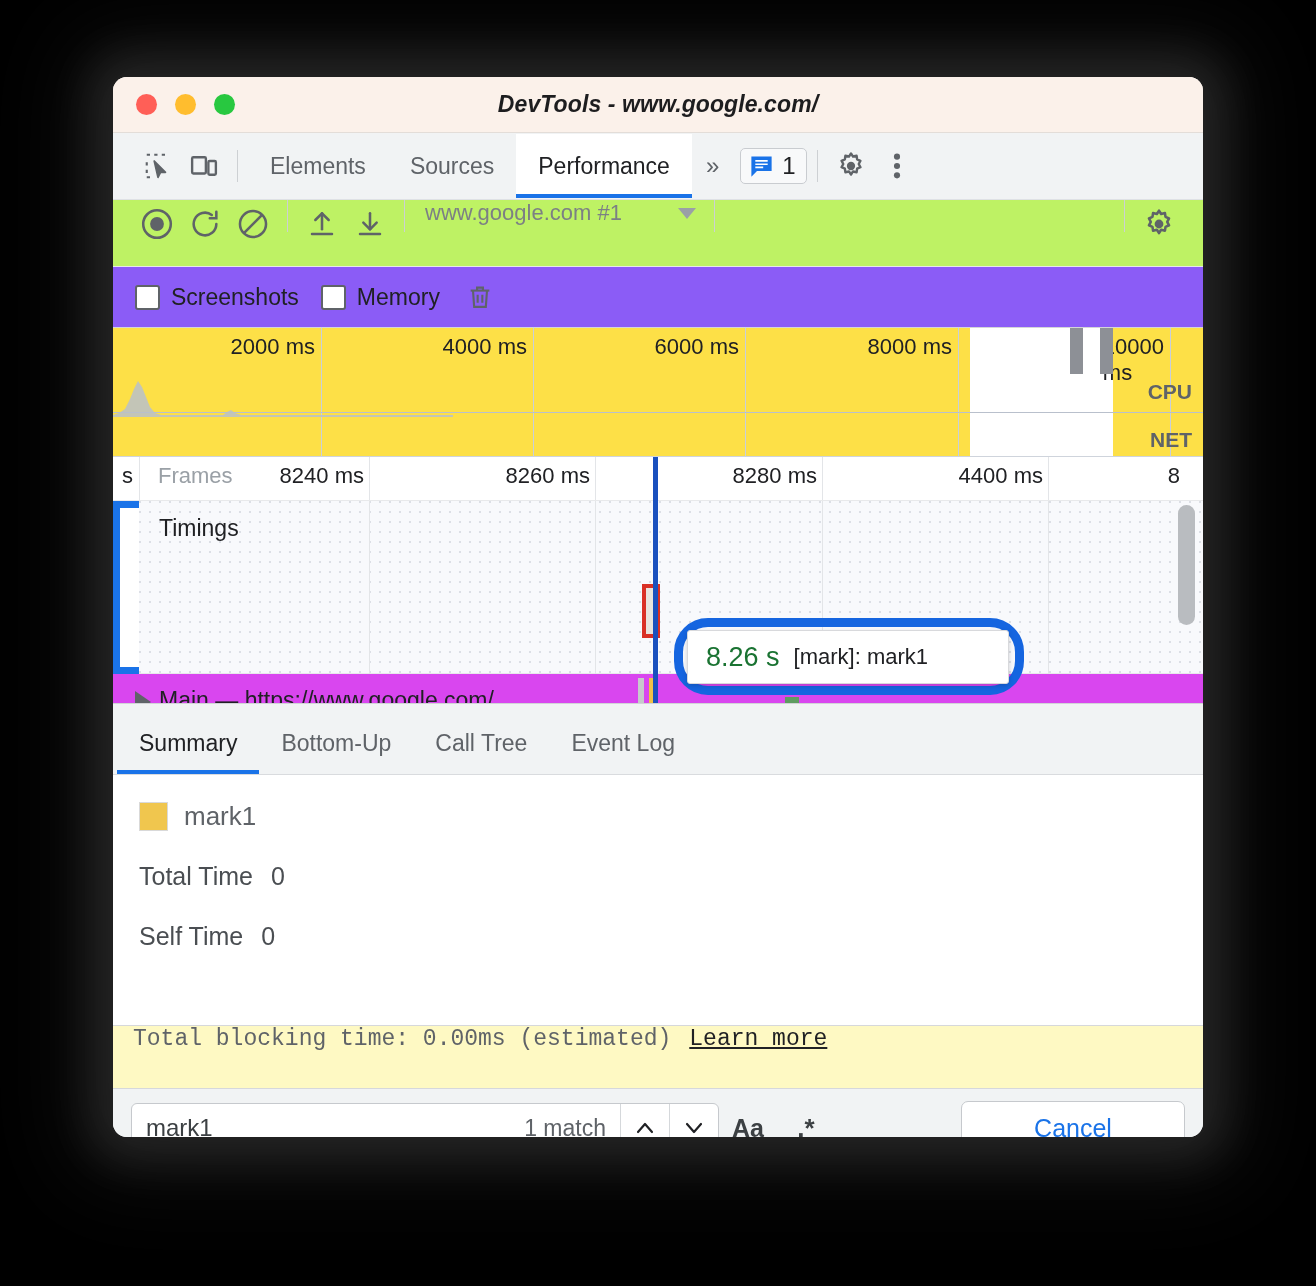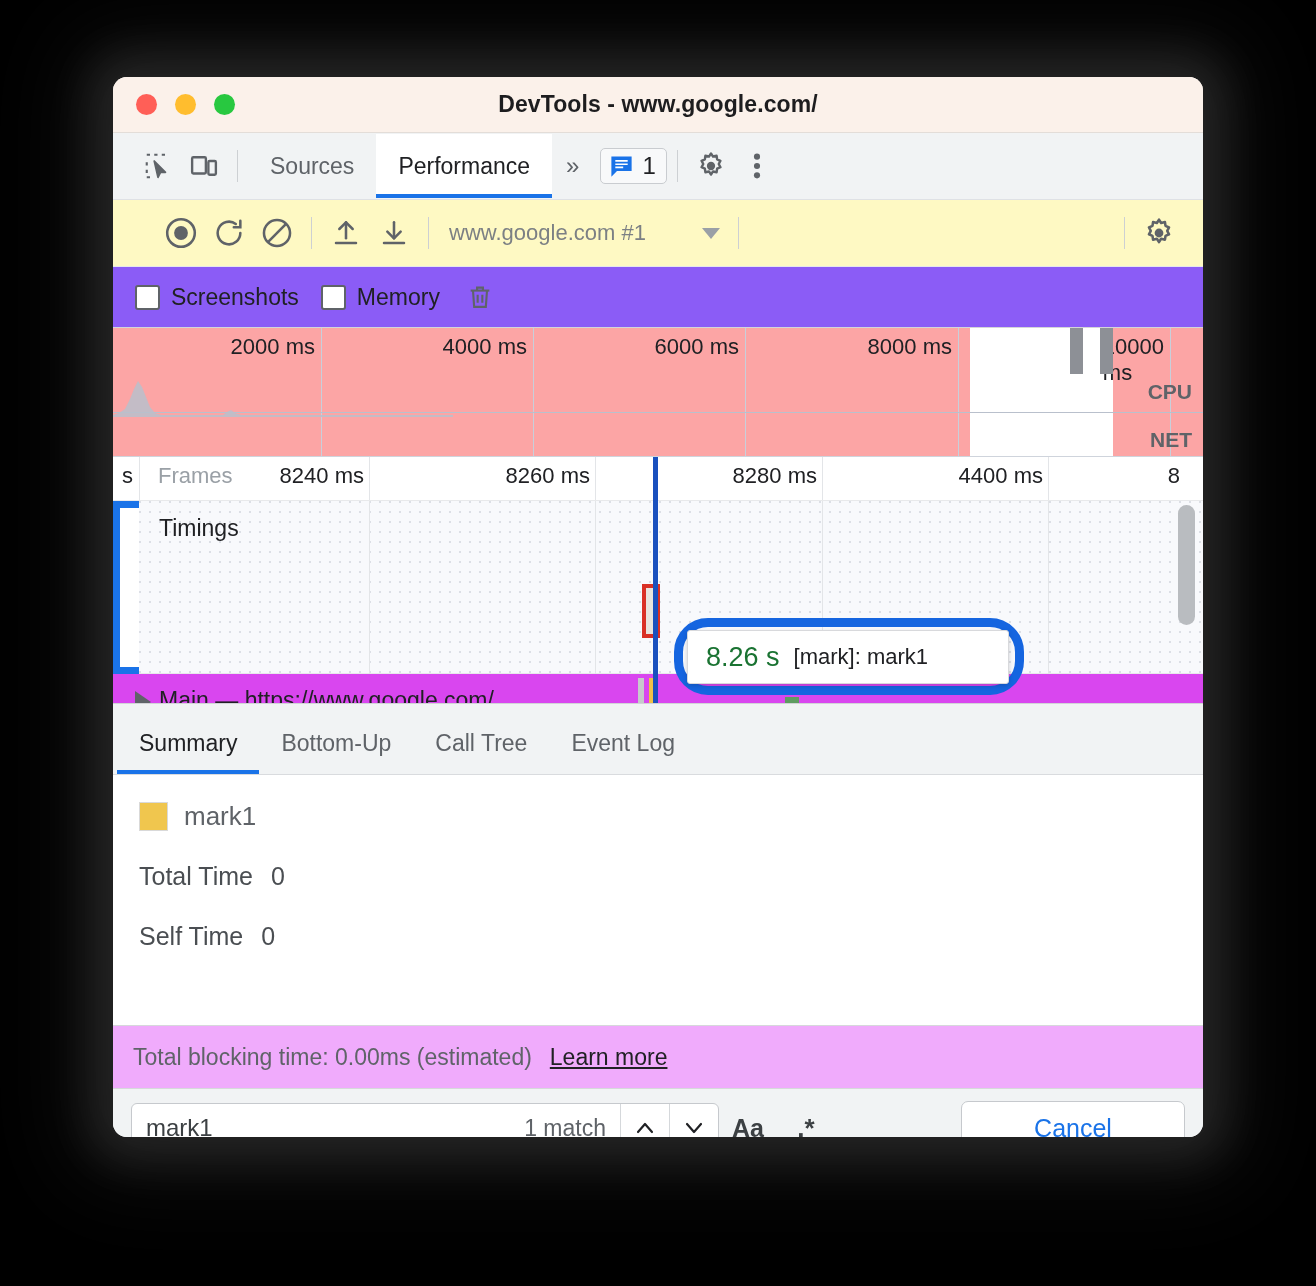--- a/index.html
+++ b/index.html
@@ -34,20 +34,21 @@
   }
 
   
   .titlebar {
     position: relative;
     height: 55px;
     background: #fbf1ea;
     border-bottom: 1px solid #e3ddd8;
     display: flex;
     align-items: center;
+    font-style: italic;
   }
   .traffic {
     display: flex;
     gap: 18px;
     margin-left: 23px;
   }
   .dot { width: 21px; height: 21px; border-radius: 50%; }
   .dot.red    { background: #ff5f57; }
   .dot.yellow { background: #ffbd2e; }
   .dot.green  { background: #28c840; }
@@ -111,25 +112,24 @@
     padding: 3px 10px 3px 7px;
     background: #f8f9fa;
     margin-left: 10px;
   }
   .console-badge .cnt { font-size: 24px; color: #202124; }
   .spacer-flex { flex: 1; }
 
   
   .recbar {
     height: 66px;
-    background: #fef9c3;
-    display: flex;
-    align-items: center;
+    background: #bef264;
+    display: flex;
+    align-items: flex-start;
     border-bottom: 1px solid #e6e8ea;
-    padding-left: 24px;
   }
   .ric {
     width: 48px; height: 48px;
     display: flex; align-items: center; justify-content: center;
     color: #5f6368;
   }
   .ric:first-child { margin-left: 20px; }
   .sessionsel {
     display: flex; align-items: center; gap: 8px;
     margin-left: 10px;
@@ -158,21 +158,21 @@
     border-radius: 3px;
     background: #fff;
   }
   .chk-label { font-size: 23px; color: #202124; }
   .trash { margin-left: 26px; color: #5f6368; display:flex; }
 
   
   .overview {
     position: relative;
     height: 128px;
-    background: #fca5a5;
+    background: #fde047;
     border-bottom: 1px solid #cfd4dc;
     overflow: hidden;
   }
   .ov-white {
     position: absolute;
     top: 0; bottom: 0;
     background: #ffffff;
   }
   .ov-tick-label {
     position: absolute;
@@ -397,25 +397,25 @@
   .sum-name { font-size: 26px; color: #5f6368; }
   .sum-row {
     display: flex; align-items: center; gap: 18px;
     margin-left: 26px; margin-bottom: 31px;
     font-size: 25px; color: #4a4e52;
   }
 
   
   .footer {
     height: 62px;
-    background: #f0abfc;
-    display: flex;
-    align-items: center;
+    background: #fef9c3;
+    display: flex;
     border-top: 1px solid #d6d8db;
     border-bottom: 1px solid #d6d8db;
+    font-family: Liberation Mono, monospace;
   }
   .footer-txt { font-size: 23px; color: #5f6368; margin-left: 20px; }
   .footer-link {
     font-size: 23px; color: #202124;
     text-decoration: underline;
     margin-left: 18px;
   }
 
   
   .searchbar {
@@ -497,20 +497,21 @@
           <path d="M9 8l9 9h-4l-2 4z" fill="#5f6368" stroke="#5f6368" stroke-width="1.4" stroke-linejoin="round"></path>
         </svg>
       </div>
       <div class="tb-icon">
         <svg width="30" height="30" viewBox="0 0 24 24" fill="none" stroke="#5f6368" stroke-width="1.9">
           <rect x="2.5" y="5" width="11" height="13" rx="1"></rect>
           <rect x="15.5" y="8" width="6" height="11" rx="1"></rect>
         </svg>
       </div>
       <div class="vsep"></div>
+      <div class="paneltab">Elements</div>
       <div class="paneltab">Sources</div>
       <div class="paneltab active">Performance</div>
       <div class="chevrons">»</div>
       <div class="console-badge">
         <svg width="27" height="27" viewBox="0 0 24 24">
           <path d="M3 3h18v13H8l-5 5z" fill="#1a73e8"></path>
           <path d="M6.5 7h11M6.5 10h11M6.5 12.8h7" stroke="#ffffff" stroke-width="1.5"></path>
         </svg>
         <span class="cnt">1</span>
       </div>

